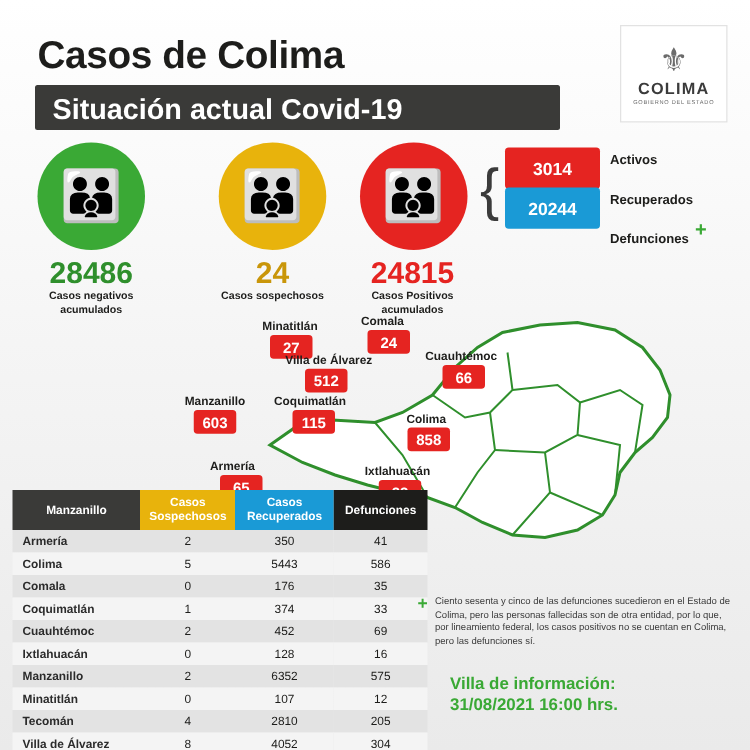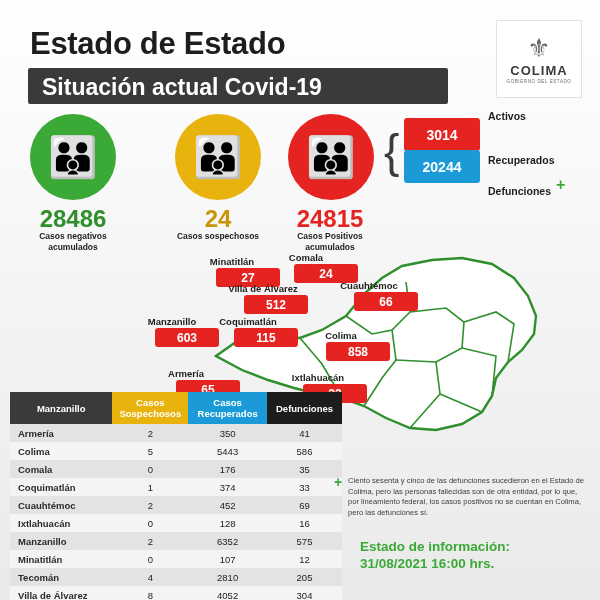--- a/index.html
+++ b/index.html
@@ -55,32 +55,32 @@
   
   .brace{position:absolute;left:384px;top:128px;font-size:46px;color:#3b3b3b;line-height:46px;}
   .pill{
     position:absolute;height:33px;width:76px;border-radius:3px;
     color:#ffffff;font-size:14px;font-weight:bold;display:flex;align-items:center;justify-content:center;text-align:center;
   }
   .p1{left:404px;top:118px;background:#e52421;}
   .p2{left:404px;top:150px;background:#1a9ad6;}
   .p3{left:404px;top:181px;background:#1d1d1b;}
   .plab{position:absolute;font-size:10.5px;font-weight:bold;color:#1d1d1b;}
-  .pl1{left:488px;top:110px;}
+  .pl1{left:488px;top:122px;}
   .pl2{left:488px;top:154px;}
   .pl3{left:488px;top:185px;}
   .cross-note{position:absolute;left:556px;top:176px;color:#3aa935;font-size:16px;font-weight:bold;}
   
   .map-wrap{position:absolute;left:196px;top:238px;width:398px;height:226px;}
   .map-wrap svg{position:absolute;left:0;top:0;}
   .mlabel{position:absolute;font-size:9.5px;font-weight:bold;color:#1d1d1b;text-align:center;}
   .mpill{
     position:absolute;height:19px;border-radius:3px;background:#e52421;color:#fff;
     font-size:12px;font-weight:bold;display:flex;align-items:center;justify-content:center;
-    padding:0 19px;min-width:26px;
+    padding:0 4px;min-width:26px;
   }
   
   table{
     position:absolute;left:10px;top:392px;width:332px;border-collapse:collapse;
   }
   th{
     font-size:9.5px;color:#ffffff;font-weight:bold;padding:5px 2px;text-align:center;line-height:11px;
   }
   th.h-mun{background:#3a3a38;width:106px;}
   th.h-sos{background:#e8b30c;width:74px;}
@@ -99,21 +99,21 @@
   .corte{
     position:absolute;left:360px;top:538px;width:230px;text-align:left;
     font-size:13.5px;font-weight:bold;color:#3aa935;line-height:17px;
   }
 </style>
 </head>
 <body>
 
 <div class="page">
 
-  <div class="title">Estado de Estado</div>
+  <div class="title">Casos de Colima</div>
   <div class="subtitle-bar">
     <span>Situación actual Covid-19</span>
   </div>
 
   <div class="logo">
     <div class="crest">⚜</div>
     <div class="lname">COLIMA</div>
     <div class="lsub">GOBIERNO DEL ESTADO</div>
   </div>
 
@@ -261,17 +261,17 @@
         <td class="num">4052</td>
         <td class="num">304</td>
       </tr>
     </tbody>
   </table>
 
   <div class="fn-cross">+</div>
   <div class="footnote">Ciento sesenta y cinco de las defunciones sucedieron en el Estado de Colima, pero las personas fallecidas son de otra entidad, por lo que, por lineamiento federal, los casos positivos no se cuentan en Colima, pero las defunciones sí.</div>
 
   <div class="corte">
-    <div>Estado de información:</div>
+    <div>Villa de información:</div>
     <div>31/08/2021 16:00 hrs.</div>
   </div>
 
 </div>
 
 </body></html>

